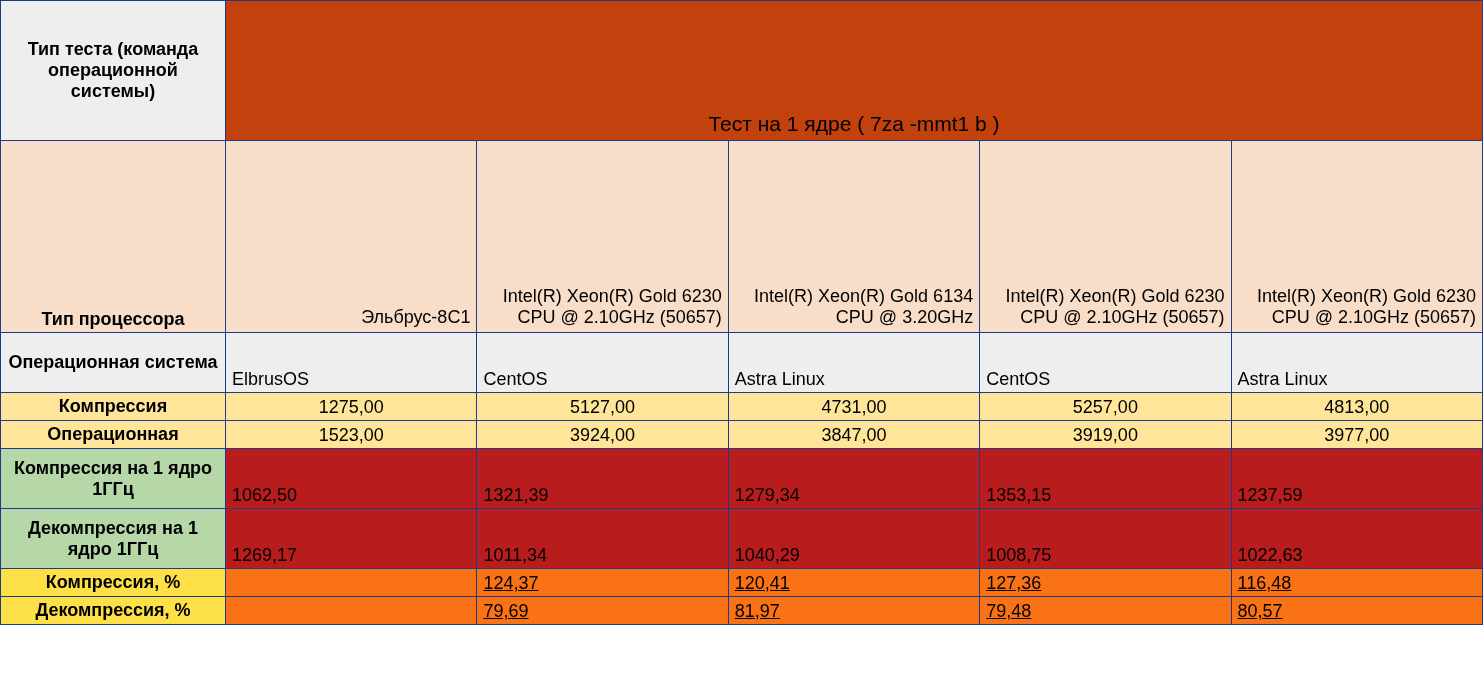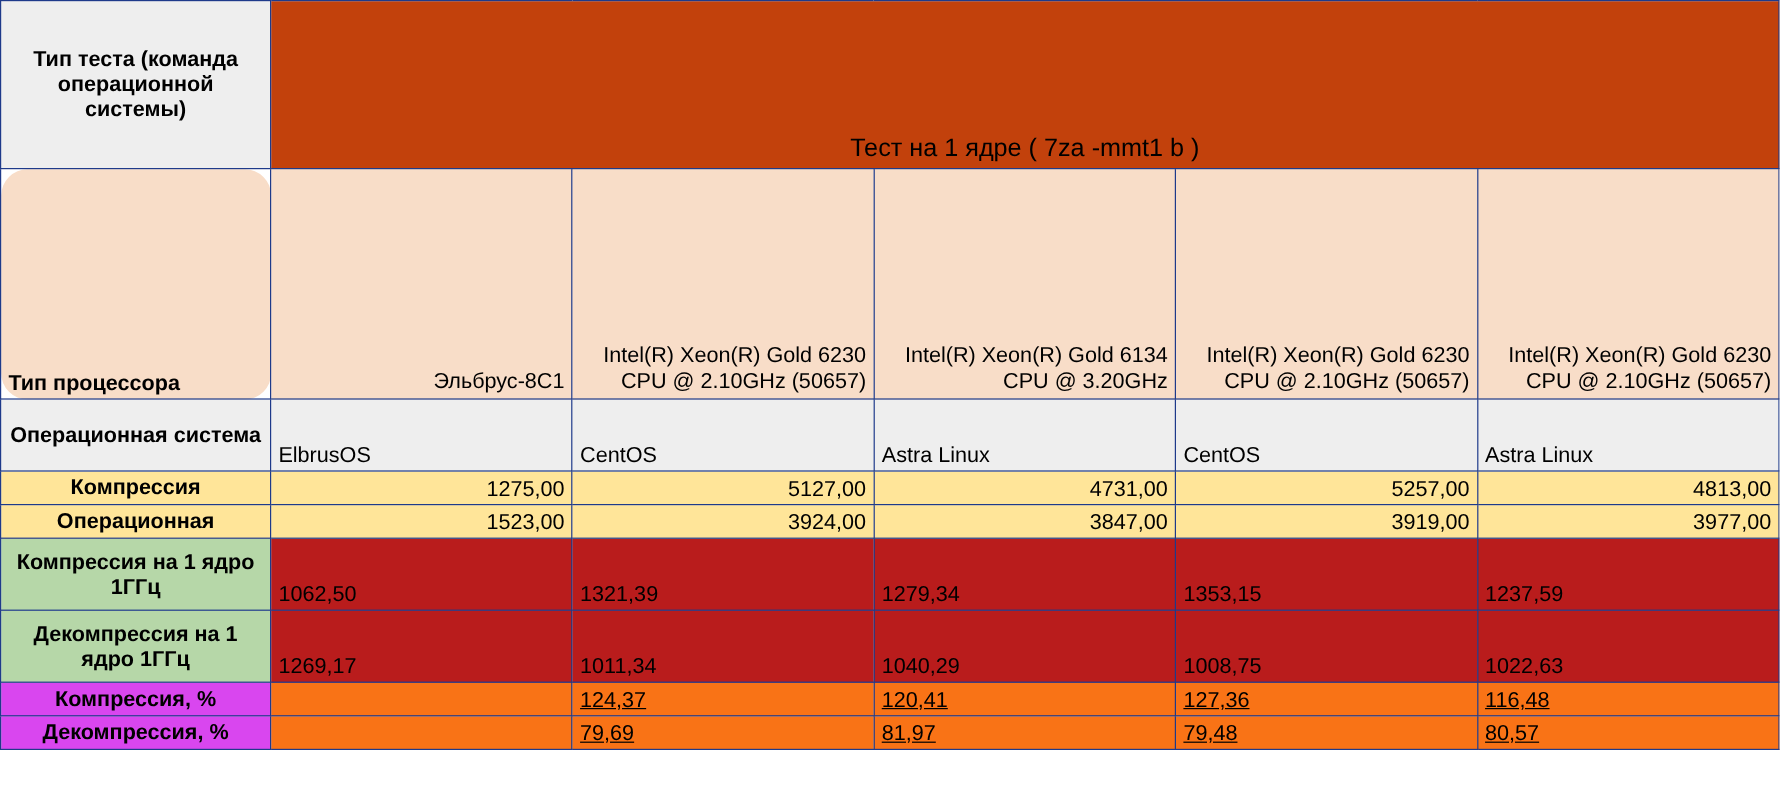--- a/index.html
+++ b/index.html
@@ -28,51 +28,51 @@
       vertical-align: middle;
     }
     .hdr-peach {
       background: #f8ddc8;
       text-align: right;
       vertical-align: bottom;
       padding: 4px 6px;
     }
     .hdr-peach-center {
       background: #f8ddc8;
+      text-align: center;
       font-weight: bold;
       vertical-align: bottom;
-      border-radius: 22px;
     }
     .cell-gray {
       background: #eeeeee;
       text-align: left;
       vertical-align: bottom;
       padding: 2px 6px;
     }
     .label-yellow {
       background: #ffe599;
       text-align: center;
       font-weight: bold;
       vertical-align: middle;
     }
     .label-green {
       background: #b6d7a8;
       text-align: center;
       font-weight: bold;
       vertical-align: middle;
     }
     .label-blue {
-      background: #d946ef;
+      background: #fde047;
       text-align: center;
       font-weight: bold;
       vertical-align: middle;
     }
     .val-yellow {
       background: #ffe599;
-      text-align: right;
+      text-align: center;
       vertical-align: bottom;
     }
     .val-green {
       background: #b91c1c;
       vertical-align: bottom;
       margin-top: 44px;
     }
     .val-blue {
       background: #f97316;
       vertical-align: bottom;

